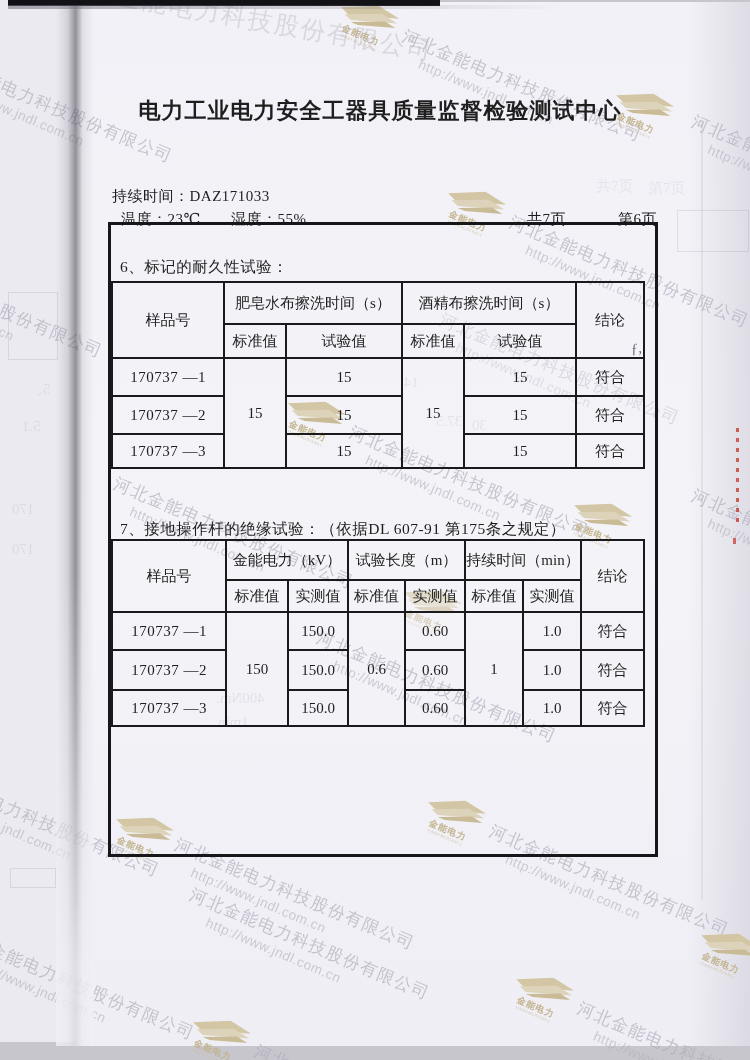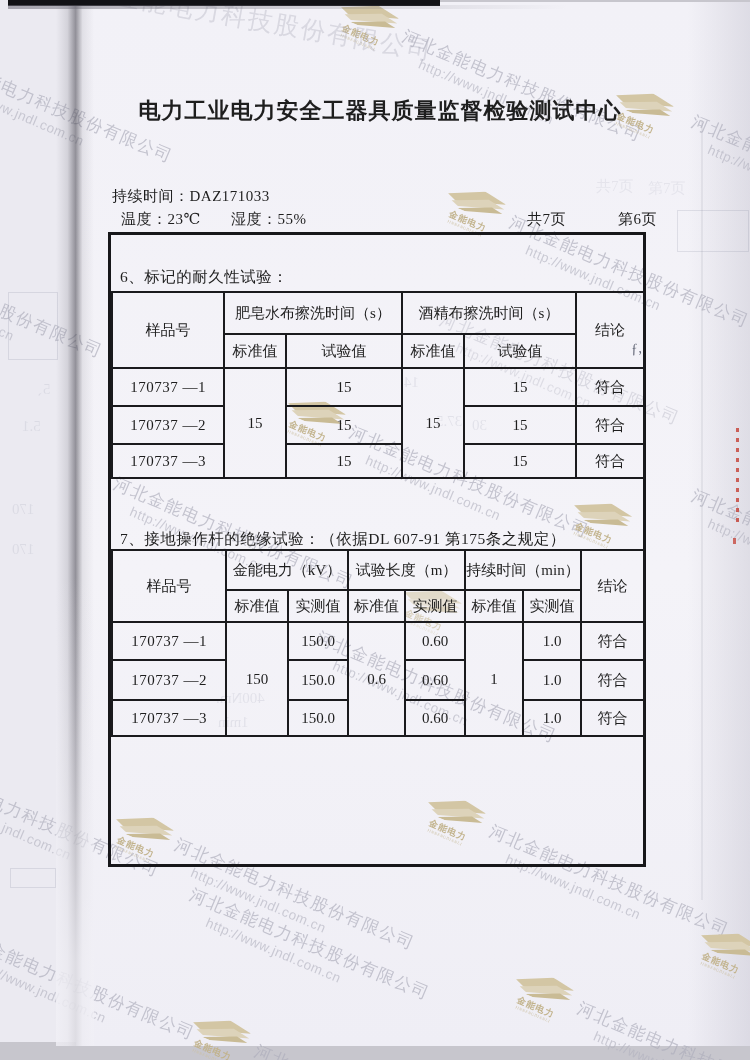--- a/index.html
+++ b/index.html
@@ -43,21 +43,21 @@
   .org-name{position:absolute;left:110px;top:88px;width:540px;text-align:center;
     font-size:22px;font-weight:bold;letter-spacing:1px;margin-top:8px;}
   .report-title{position:absolute;left:110px;top:135px;width:540px;text-align:center;
     font-size:27px;font-weight:bold;letter-spacing:6px;}
   .meta{position:absolute;font-size:15px;letter-spacing:.5px;}
   .meta-report-no{left:112px;top:187px;}
   .meta-env{left:121px;top:210px;}
   .meta-env .hum{margin-left:26px;}
   .meta-pages{left:527px;top:210px;width:130px;display:flex;justify-content:space-between;}
   
-  .box{position:absolute;left:108px;top:232px;width:532px;height:629px;border:3px solid #17171a;}
+  .box{position:absolute;left:108px;top:222px;width:532px;height:629px;border:3px solid #17171a;padding-left:12px;}
   .sec-heading{position:absolute;left:9px;font-size:15.5px;letter-spacing:.5px;}
   .h6{top:32px;}
   .h7{top:294px;}
   table.t{border-collapse:collapse;table-layout:fixed;position:absolute;left:0;width:532px;}
   .t1{top:56px;}
   .t2{top:314px;}
   table.t td{border:2px solid #1a1a1d;text-align:center;vertical-align:middle;
     font-size:15px;padding:0;overflow:hidden;}
   td.sample{text-align:left;padding-left:10px;letter-spacing:.5px;}
   

